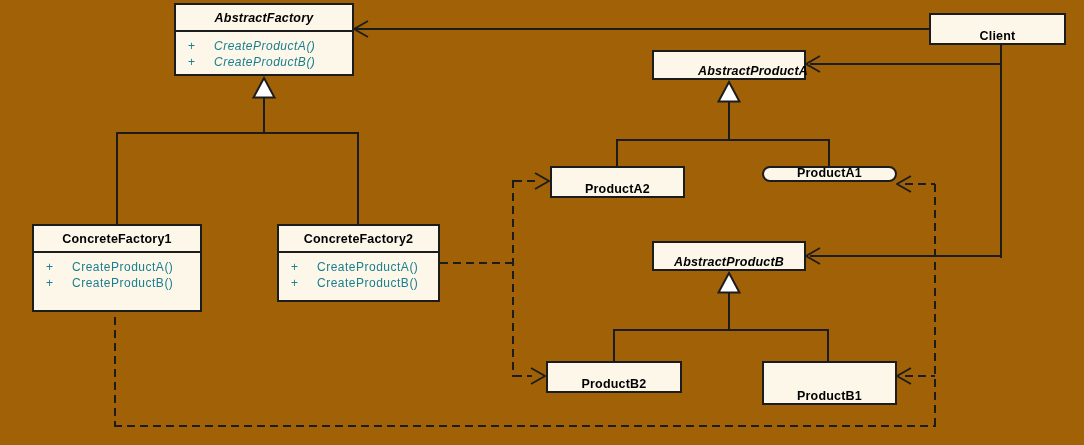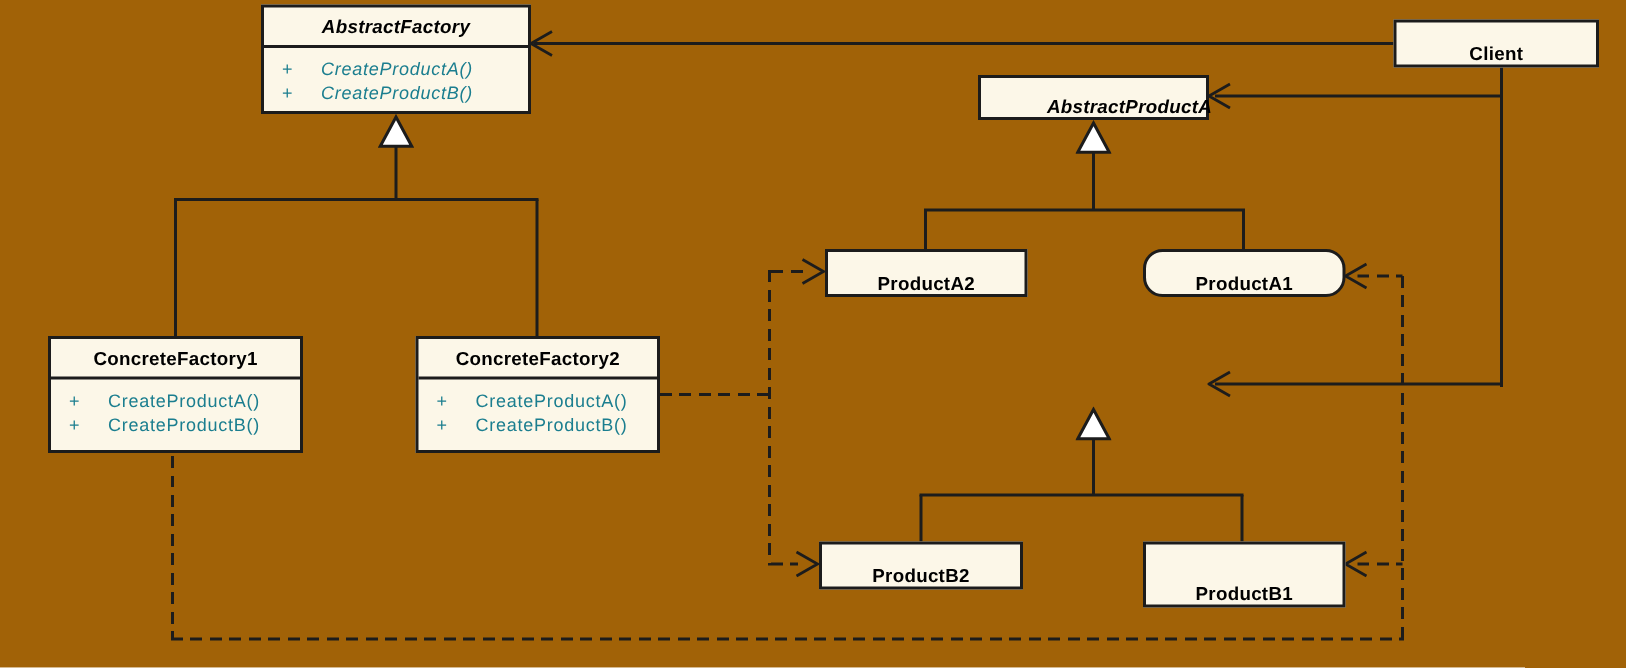--- a/index.html
+++ b/index.html
@@ -148,34 +148,37 @@
   </div>
 
   <div class="box single abstract" style="left:652px;top:50px;width:154px;height:30px;padding-left:48px;">
     <span class="title">AbstractProductA</span>
   </div>
 
   <div class="box single" style="left:550px;top:166px;width:135px;height:32px;">
     <span class="title">ProductA2</span>
   </div>
 
-  <div class="box single" style="left:762px;top:166px;width:135px;height:32px;border-radius:13px;">
+  <div class="box single" style="left:762px;top:166px;width:135px;height:16px;border-radius:13px;">
     <span class="title">ProductA1</span>
   </div>
 
+  <div class="box single abstract" style="left:652px;top:241px;width:154px;height:30px;">
+    <span class="title">AbstractProductB</span>
+  </div>
 
   <div class="box single" style="left:546px;top:361px;width:136px;height:32px;">
     <span class="title">ProductB2</span>
   </div>
 
   <div class="box single" style="left:762px;top:361px;width:135px;height:44px;">
     <span class="title">ProductB1</span>
   </div>
 
-  <div class="box" style="left:32px;top:224px;width:170px;height:78px;">
+  <div class="box" style="left:32px;top:224px;width:170px;height:88px;">
     <div class="hdr">
       <span class="title">ConcreteFactory1</span>
     </div>
     <div class="methods">
       <div class="mrow">
         <span class="plus">+</span>
         <span class="sig">CreateProductA()</span>
       </div>
       <div class="mrow">
         <span class="plus">+</span>

